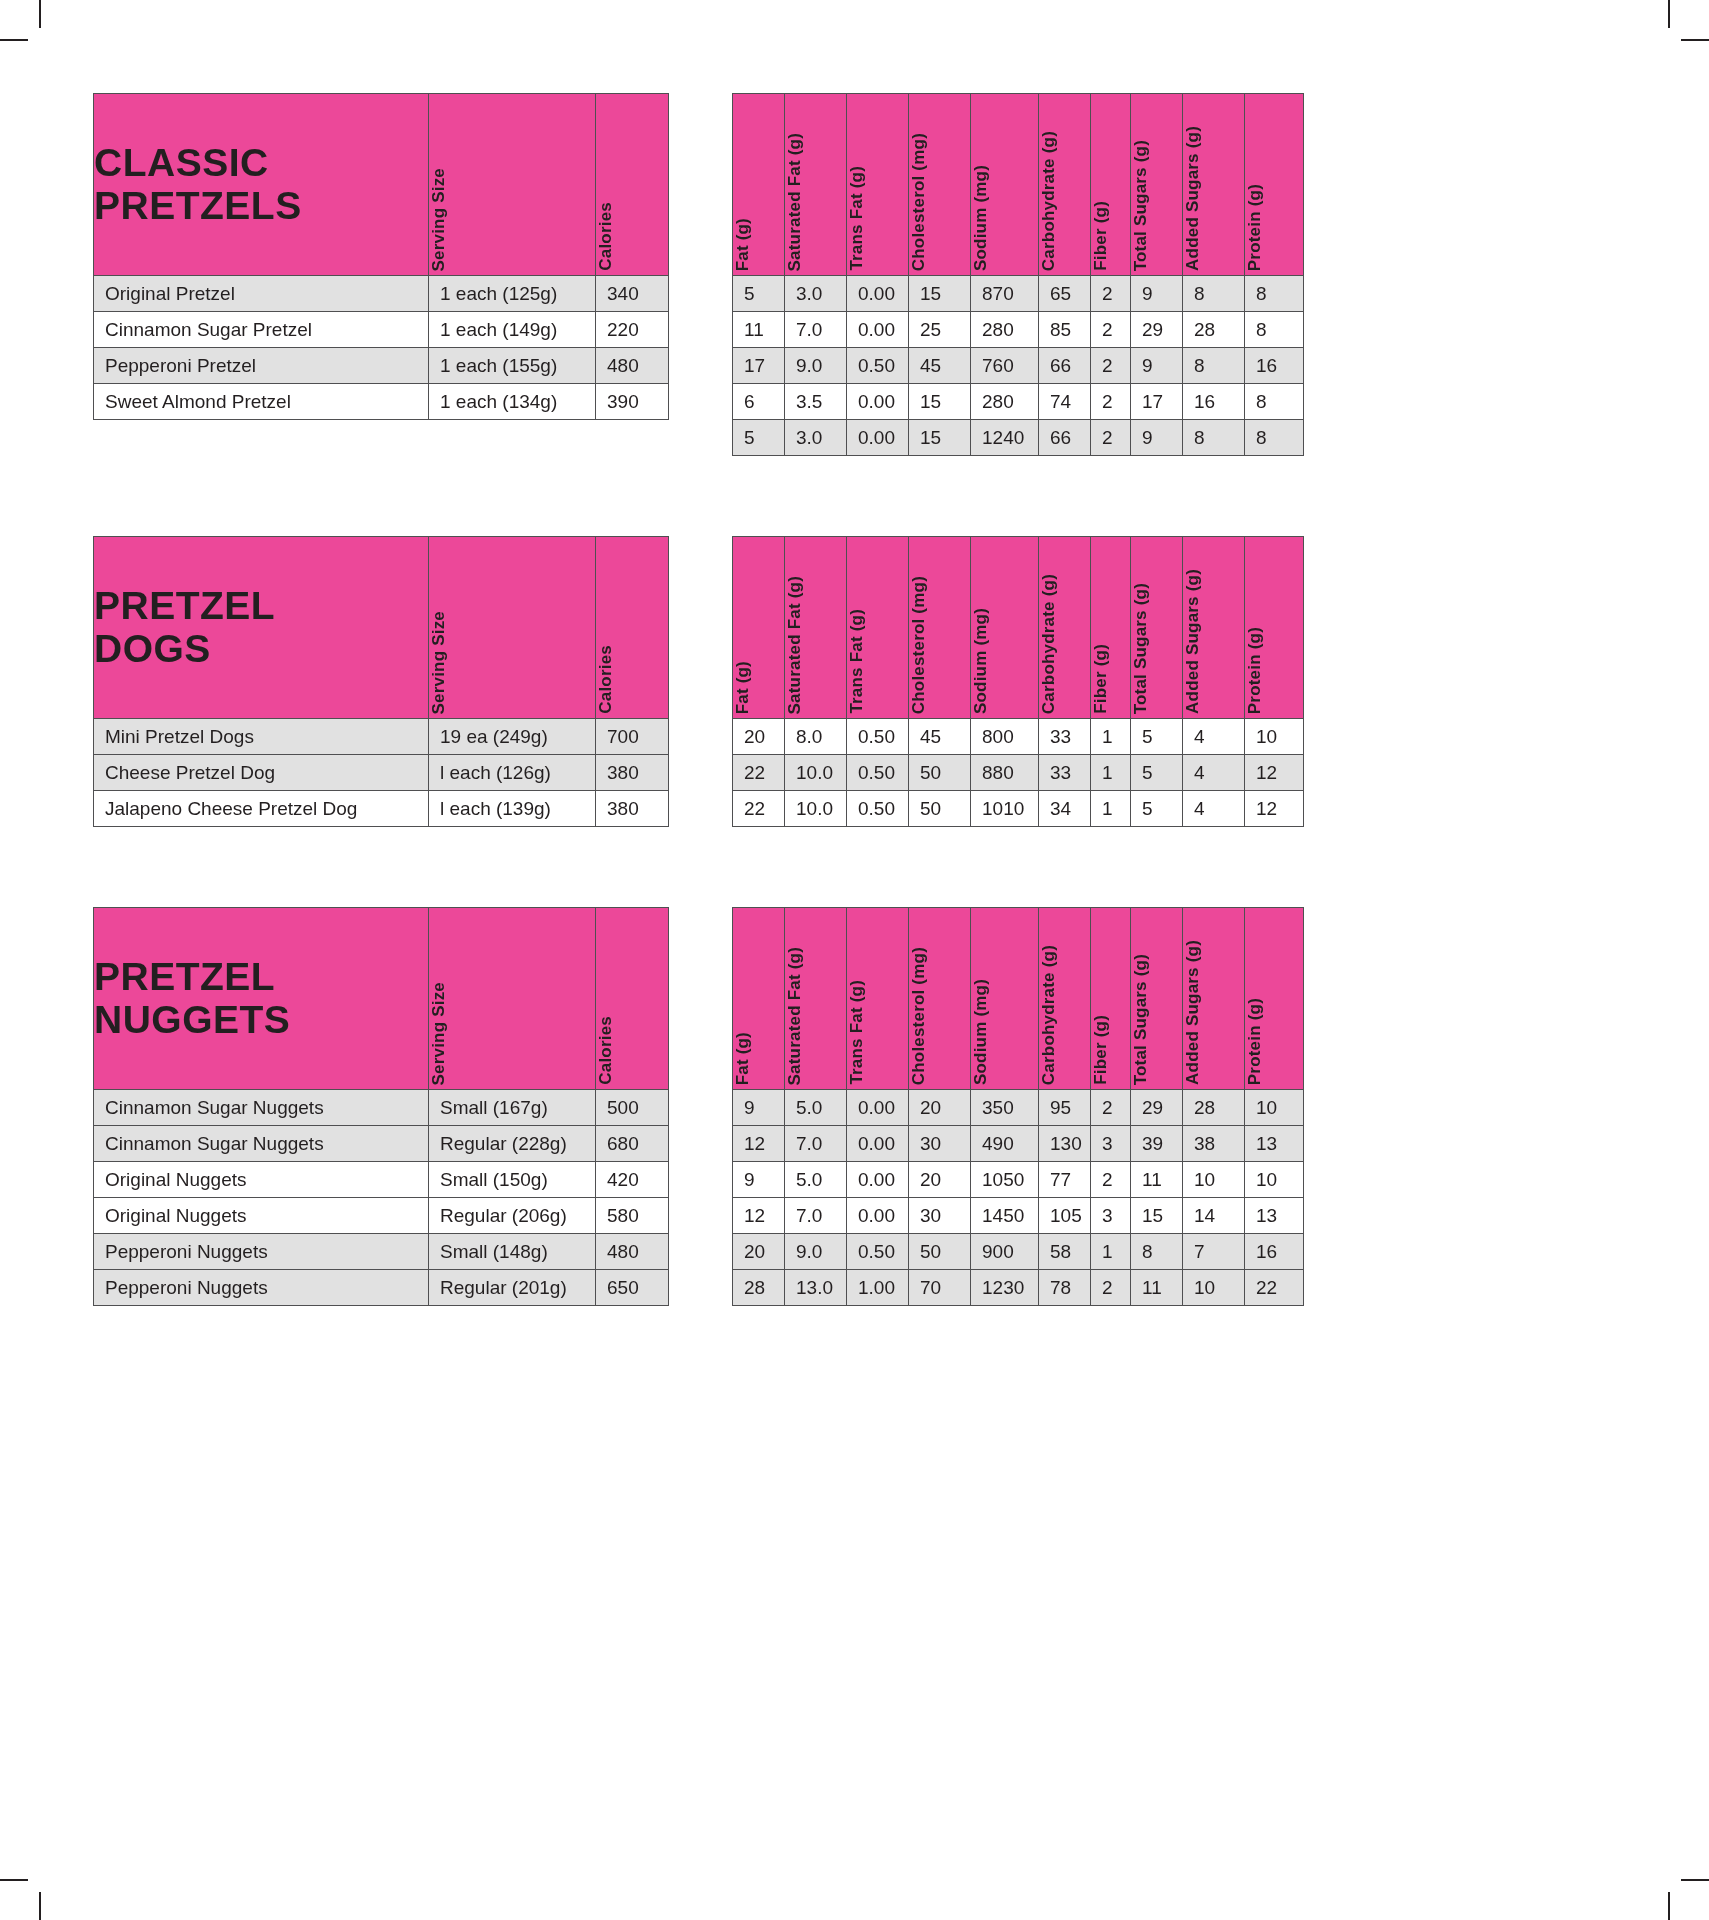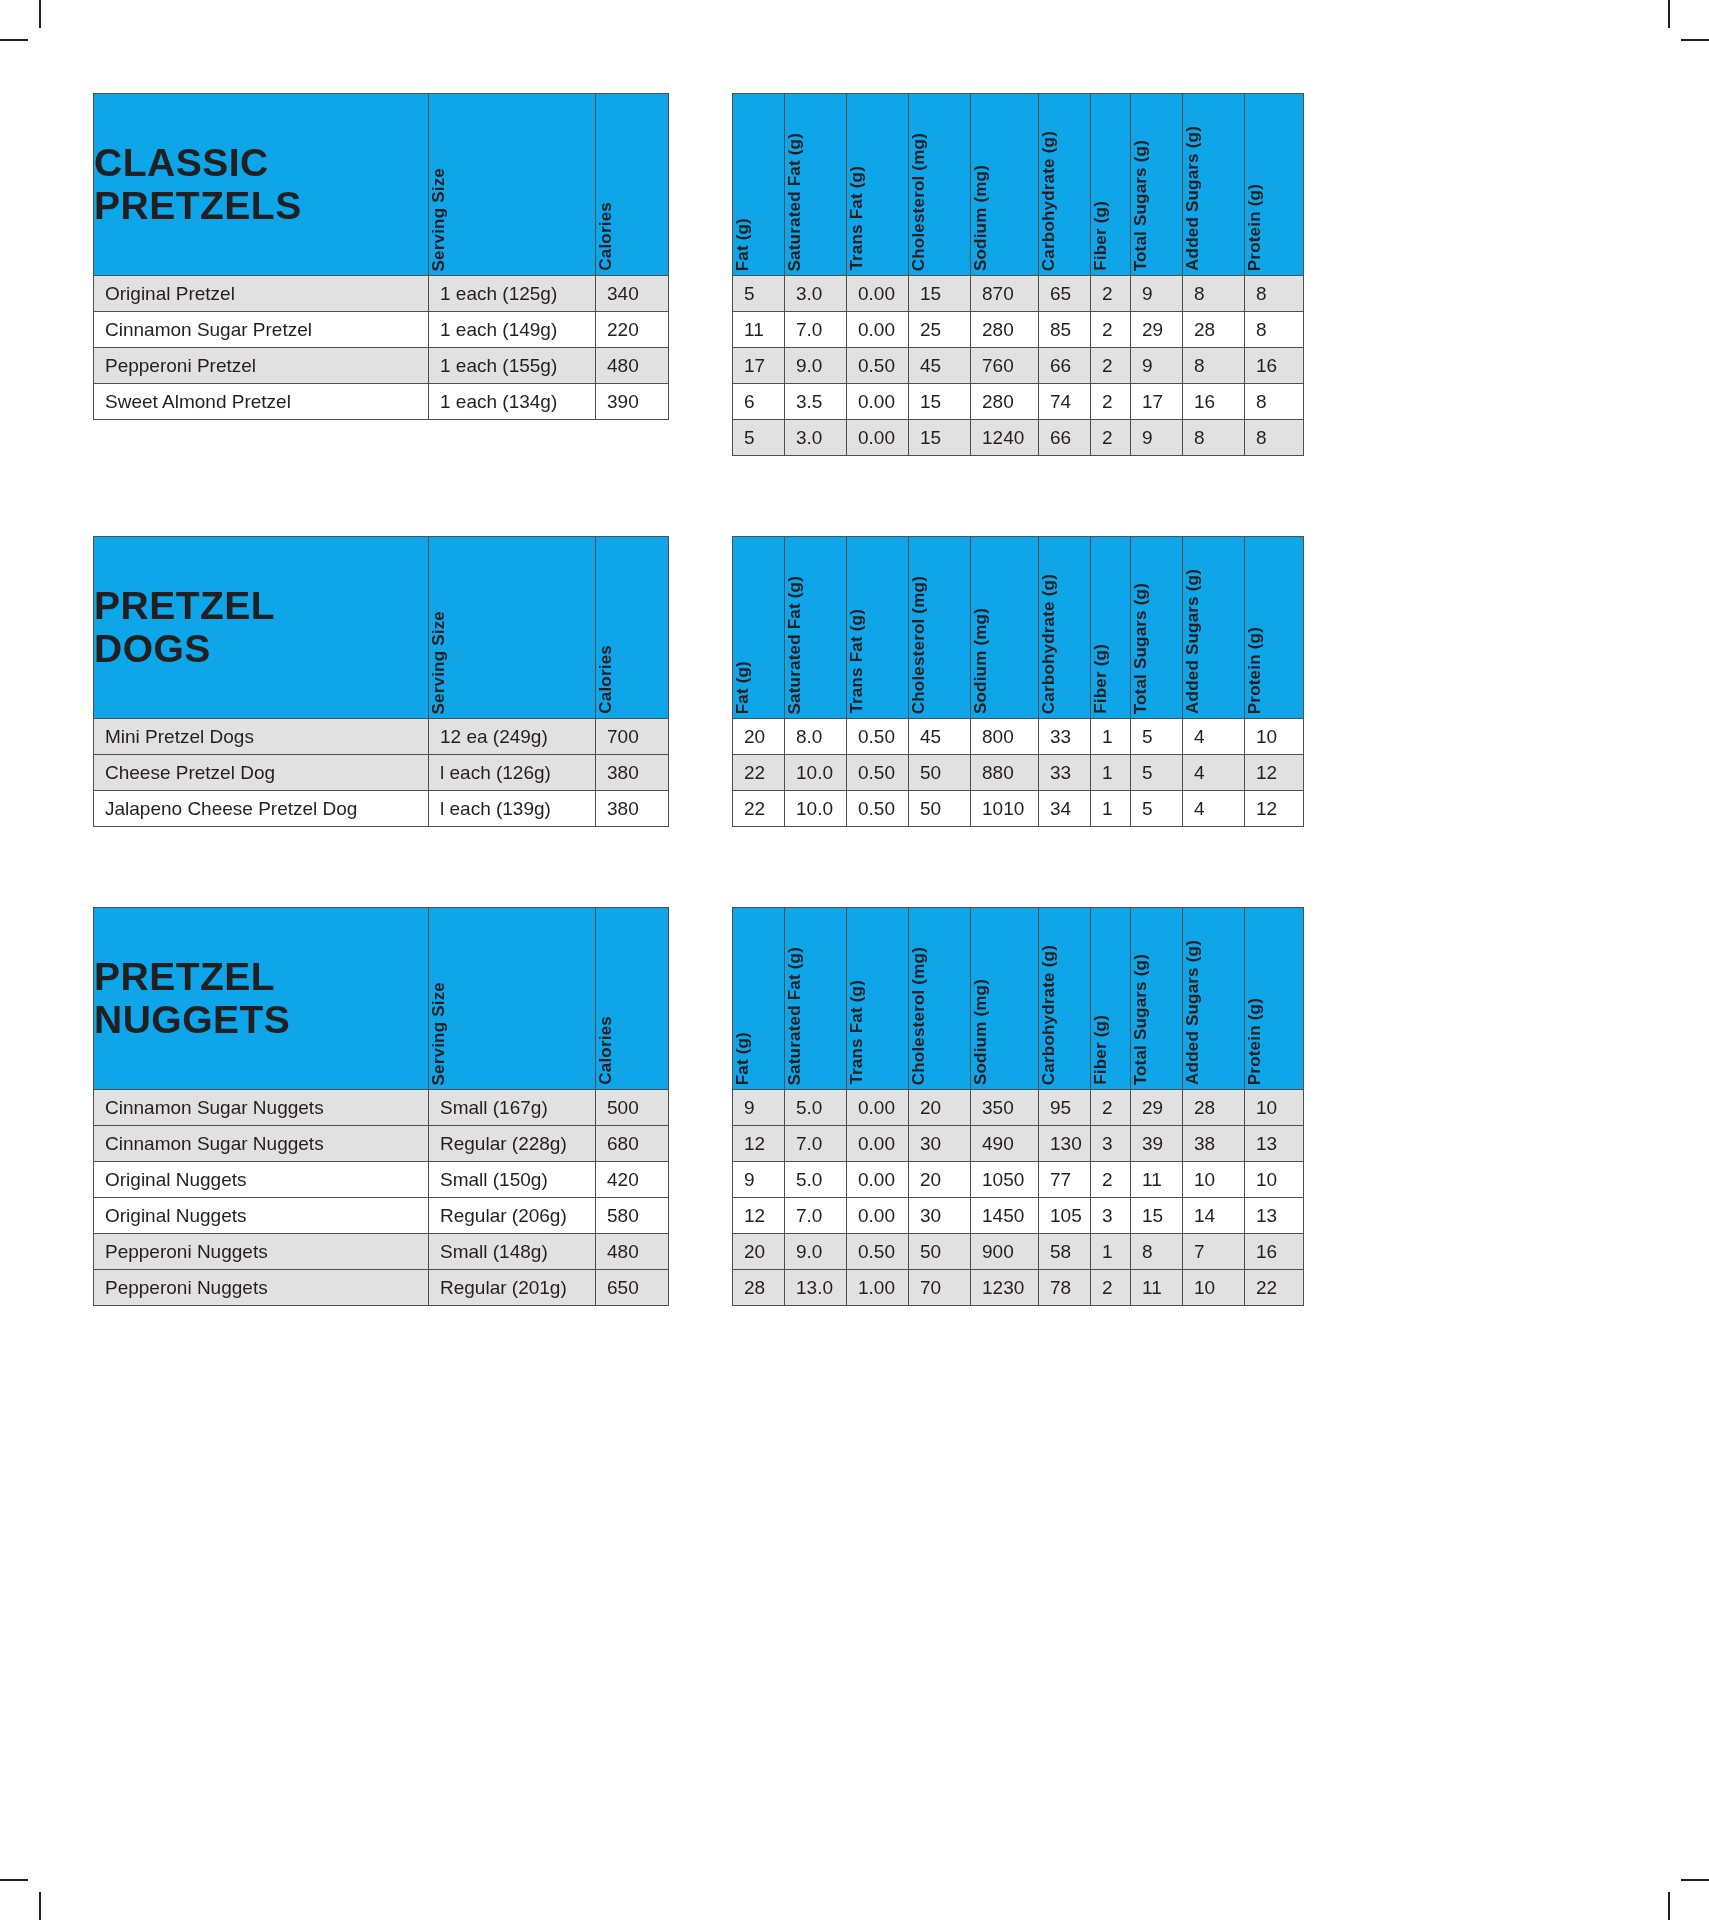--- a/index.html
+++ b/index.html
@@ -19,21 +19,21 @@
   .section {
     display: flex;
     gap: 63px;
     margin-bottom: 80px;
     align-items: flex-start;
   }
 
   table.tbl { border-collapse: collapse; table-layout: fixed; }
   .tbl th, .tbl td { border: 1px solid #4f4f51; padding: 0; }
 
-  .hrow th { height: 182px; background: #0ea5e9; }
+  .hrow th { height: 182px; background: #ec4899; }
 
   .title-cell {
     text-align: left;
     vertical-align: middle;
     padding-left: 13px;
     font-size: 39px;
     line-height: 1.1;
     font-weight: bold;
     letter-spacing: 0.5px;
   }
@@ -212,21 +212,21 @@
           <col style="width:73px">
         </colgroup>
         <tbody>
           <tr class="hrow">
             <th class="title-cell">PRETZEL<br>DOGS</th>
             <th class="vcell"><span class="vtext">Serving Size</span></th>
             <th class="vcell"><span class="vtext">Calories</span></th>
           </tr>
           <tr class="drow shaded">
             <td>Mini Pretzel Dogs</td>
-            <td>12 ea (249g)</td>
+            <td>19 ea (249g)</td>
             <td>700</td>
           </tr>
           <tr class="drow shaded">
             <td>Cheese Pretzel Dog</td>
             <td>l each (126g)</td>
             <td>380</td>
           </tr>
           <tr class="drow">
             <td>Jalapeno Cheese Pretzel Dog</td>
             <td>l each (139g)</td>

